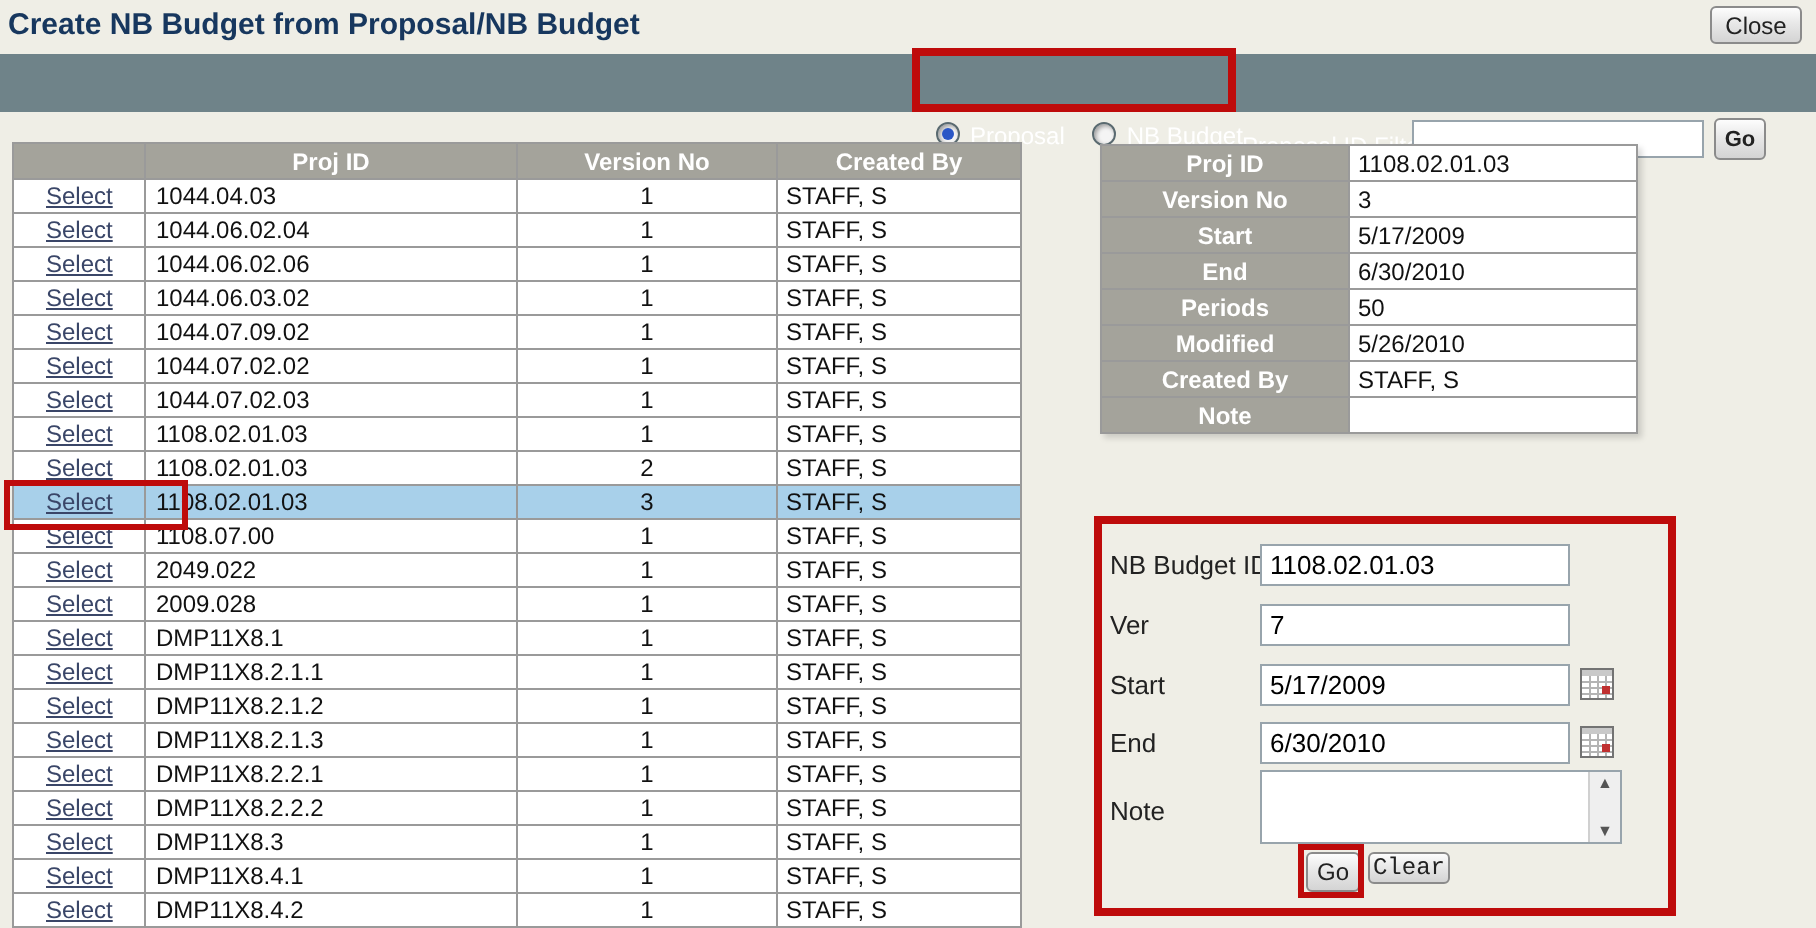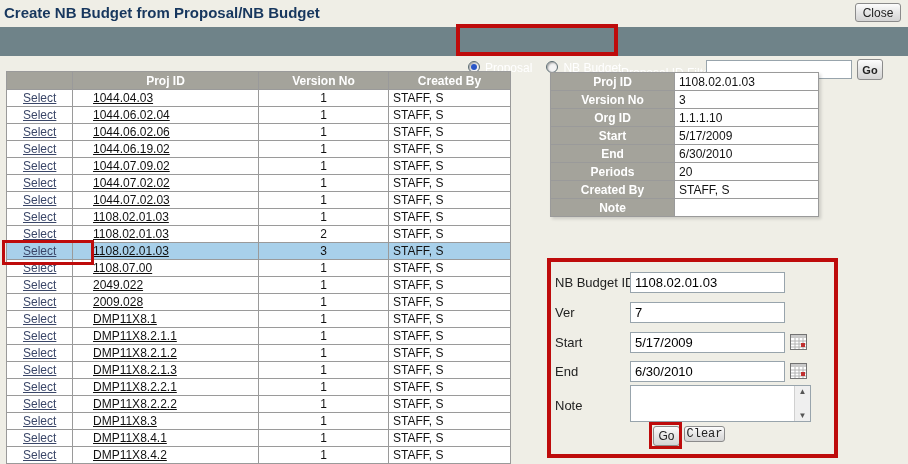--- a/index.html
+++ b/index.html
@@ -32,21 +32,21 @@
   .toolbar-go{position:absolute;left:857px;top:32px;width:26px;height:21px;font-weight:bold;font-size:11px;}
 
   
   table{border-collapse:collapse;table-layout:fixed;}
   .grid{position:absolute;left:6px;top:71px;width:504px;background:#fff;}
   .grid th,.grid td{border:1px solid var(--grid-border);overflow:hidden;white-space:nowrap;}
   .grid th{height:18px;background:var(--header-bg);color:#fff;font-size:12px;font-weight:bold;text-align:center;}
   .grid td{height:17px;font-size:12px;color:#111;}
   .grid .c0{width:66px;} .grid .c1{width:186px;} .grid .c2{width:130px;} .grid .c3{width:122px;}
   .grid td.sel{padding-left:16px;}
-  .grid td.proj{padding-left:20px;text-decoration:underline;}
+  .grid td.proj{padding-left:5px;}
   .grid td.ver{text-align:center;}
   .grid td.cb{padding-left:4px;}
   .grid tr.selected td{background:var(--selected-row-bg);}
   a.sel-link{color:var(--link-color);text-decoration:underline;font-size:12px;}
 
   
   .detail{position:absolute;left:550px;top:72px;width:268px;box-shadow:2px 2px 3px rgba(0,0,0,.15);}
   .detail td{border:1px solid var(--grid-border);height:18px;font-size:12px;overflow:hidden;white-space:nowrap;}
   .detail td.dlabel{width:124px;background:var(--header-bg);color:#fff;font-weight:bold;text-align:center;}
   .detail td.dvalue{width:144px;background:#fff;color:#111;padding-left:4px;}
@@ -122,21 +122,21 @@
       <td class="cb">STAFF, S</td>
     </tr>
         <tr>
       <td class="sel"><a href="#" class="sel-link">Select</a></td>
       <td class="proj">1044.06.02.06</td>
       <td class="ver">1</td>
       <td class="cb">STAFF, S</td>
     </tr>
         <tr>
       <td class="sel"><a href="#" class="sel-link">Select</a></td>
-      <td class="proj">1044.06.19.02</td>
+      <td class="proj">1044.06.03.02</td>
       <td class="ver">1</td>
       <td class="cb">STAFF, S</td>
     </tr>
         <tr>
       <td class="sel"><a href="#" class="sel-link">Select</a></td>
       <td class="proj">1044.07.09.02</td>
       <td class="ver">1</td>
       <td class="cb">STAFF, S</td>
     </tr>
         <tr>
@@ -248,34 +248,34 @@
     <tbody>
         <tr>
       <td class="dlabel">Proj ID</td>
       <td class="dvalue">1108.02.01.03</td>
     </tr>
         <tr>
       <td class="dlabel">Version No</td>
       <td class="dvalue">3</td>
     </tr>
         <tr>
-      <td class="dlabel">Org ID</td>
-      <td class="dvalue">1.1.1.10</td>
-    </tr>
-        <tr>
       <td class="dlabel">Start</td>
       <td class="dvalue">5/17/2009</td>
     </tr>
         <tr>
       <td class="dlabel">End</td>
       <td class="dvalue">6/30/2010</td>
     </tr>
         <tr>
       <td class="dlabel">Periods</td>
-      <td class="dvalue">20</td>
+      <td class="dvalue">50</td>
+    </tr>
+        <tr>
+      <td class="dlabel">Modified</td>
+      <td class="dvalue">5/26/2010</td>
     </tr>
         <tr>
       <td class="dlabel">Created By</td>
       <td class="dvalue">STAFF, S</td>
     </tr>
         <tr>
       <td class="dlabel">Note</td>
       <td class="dvalue"></td>
     </tr>
       </tbody>

